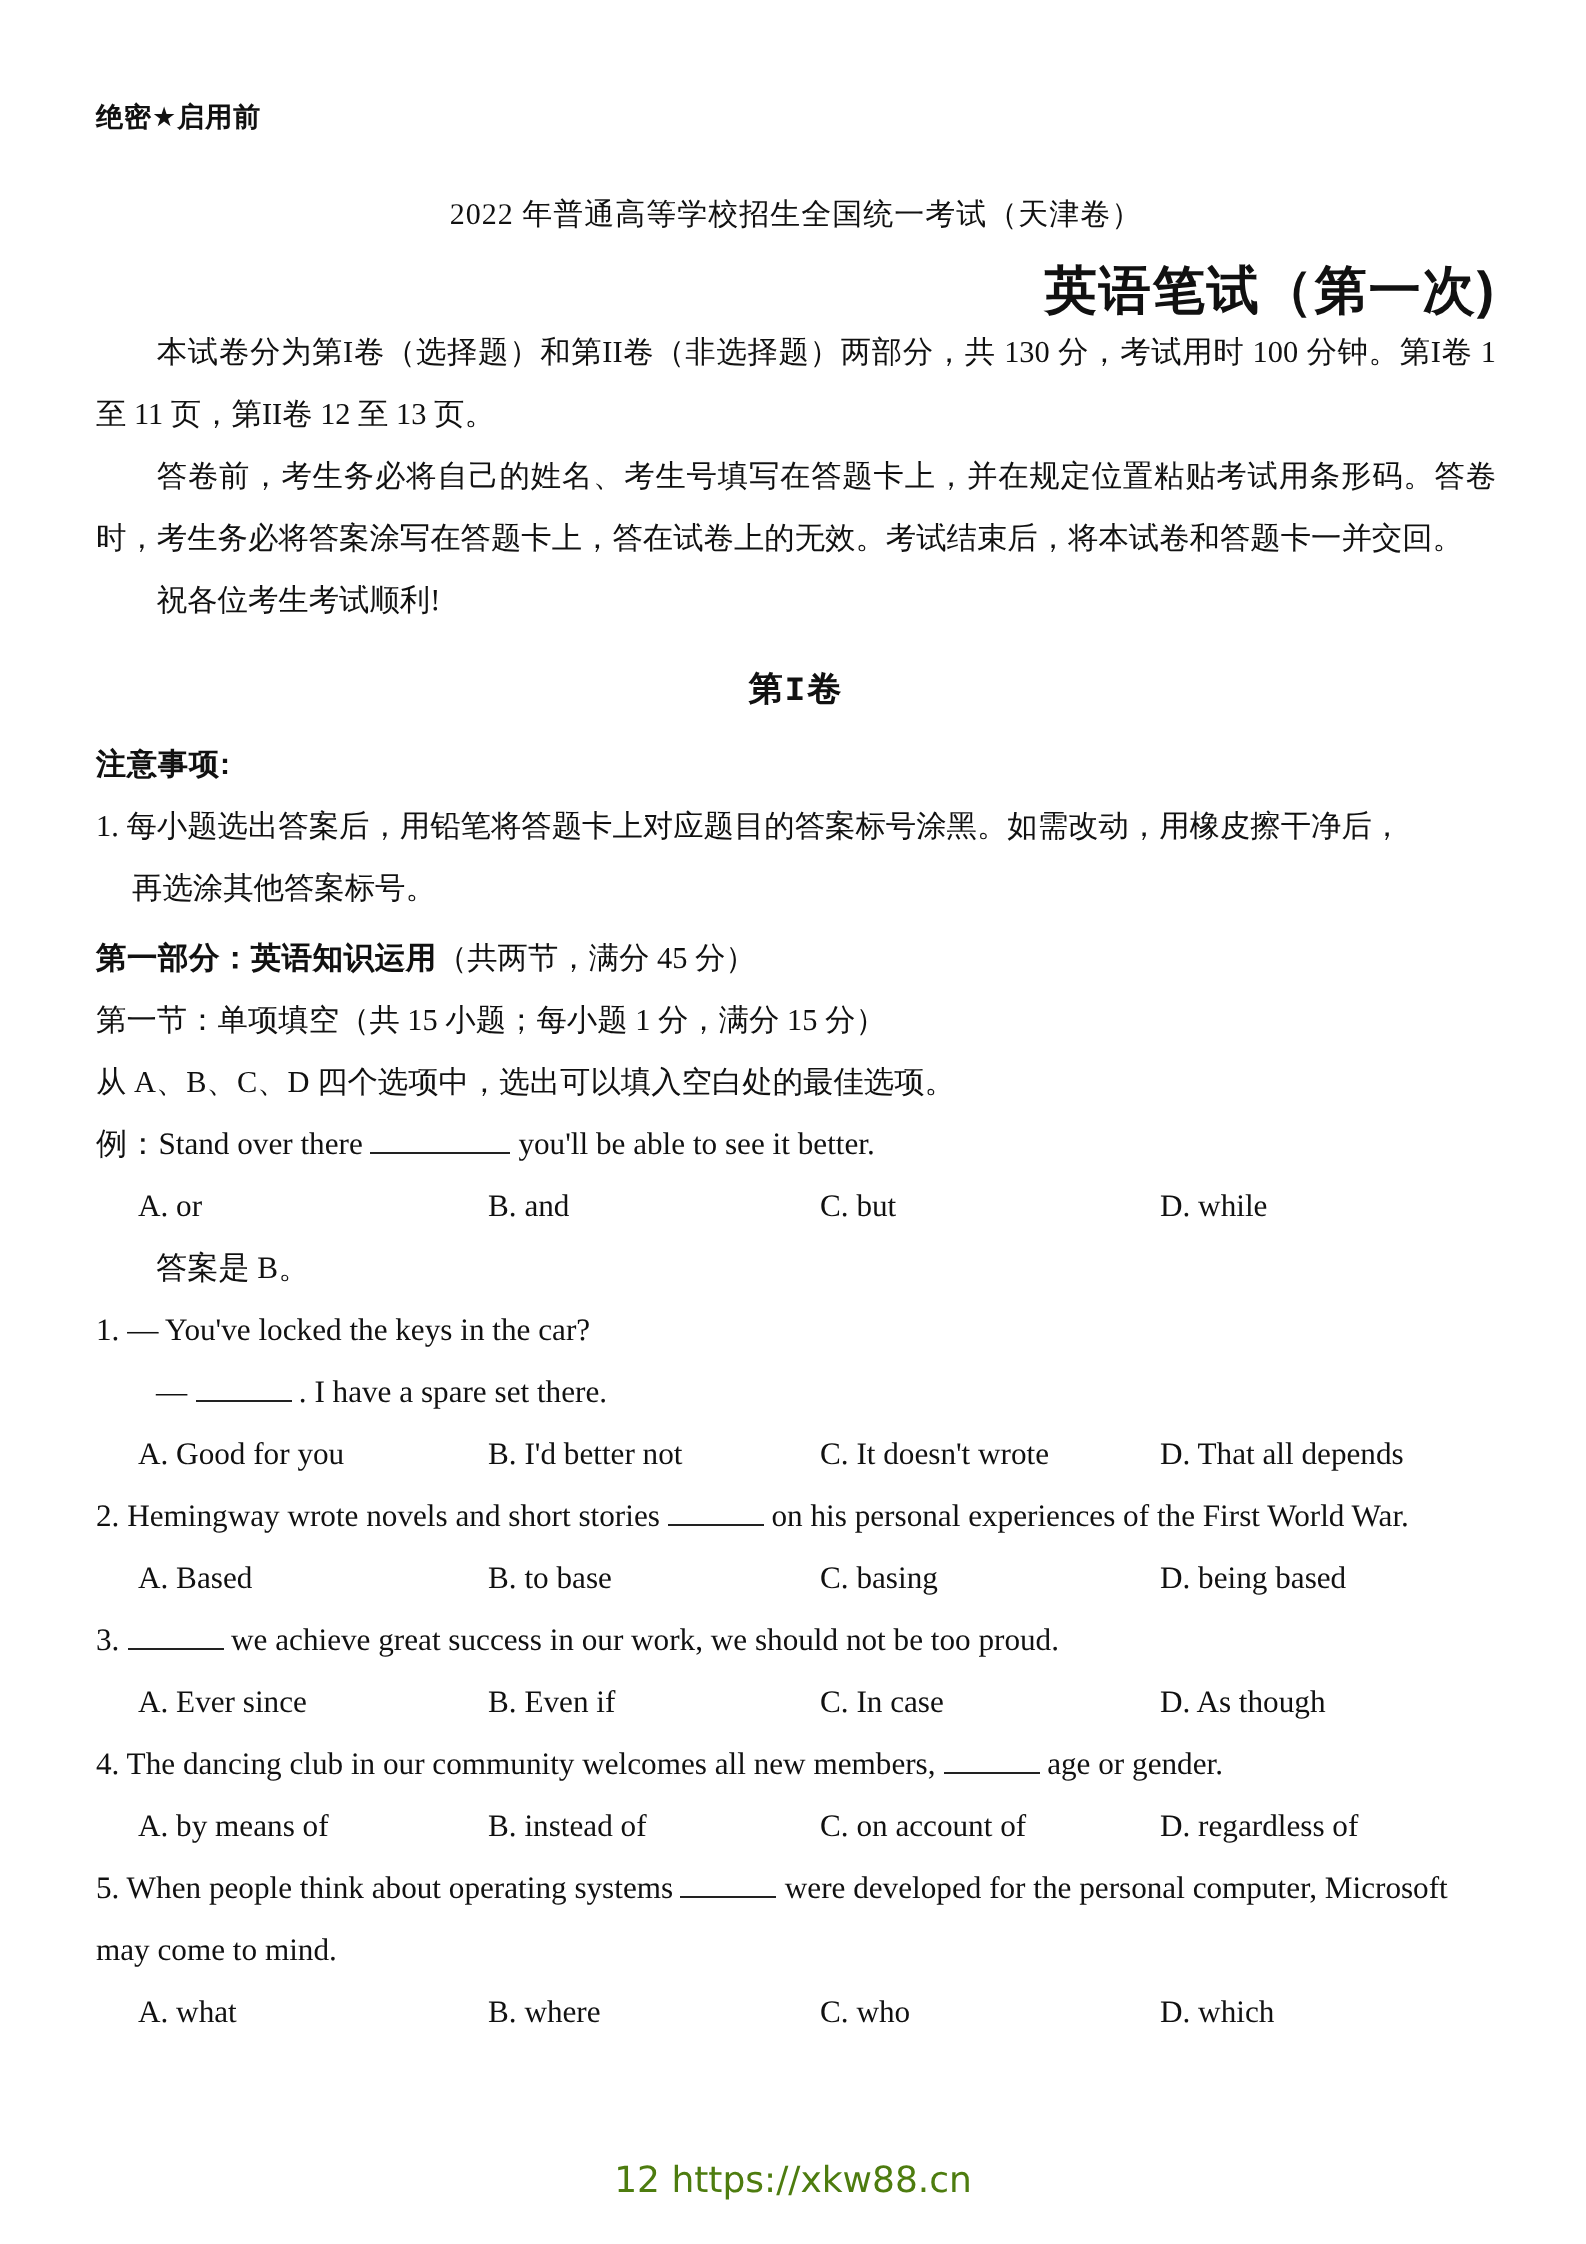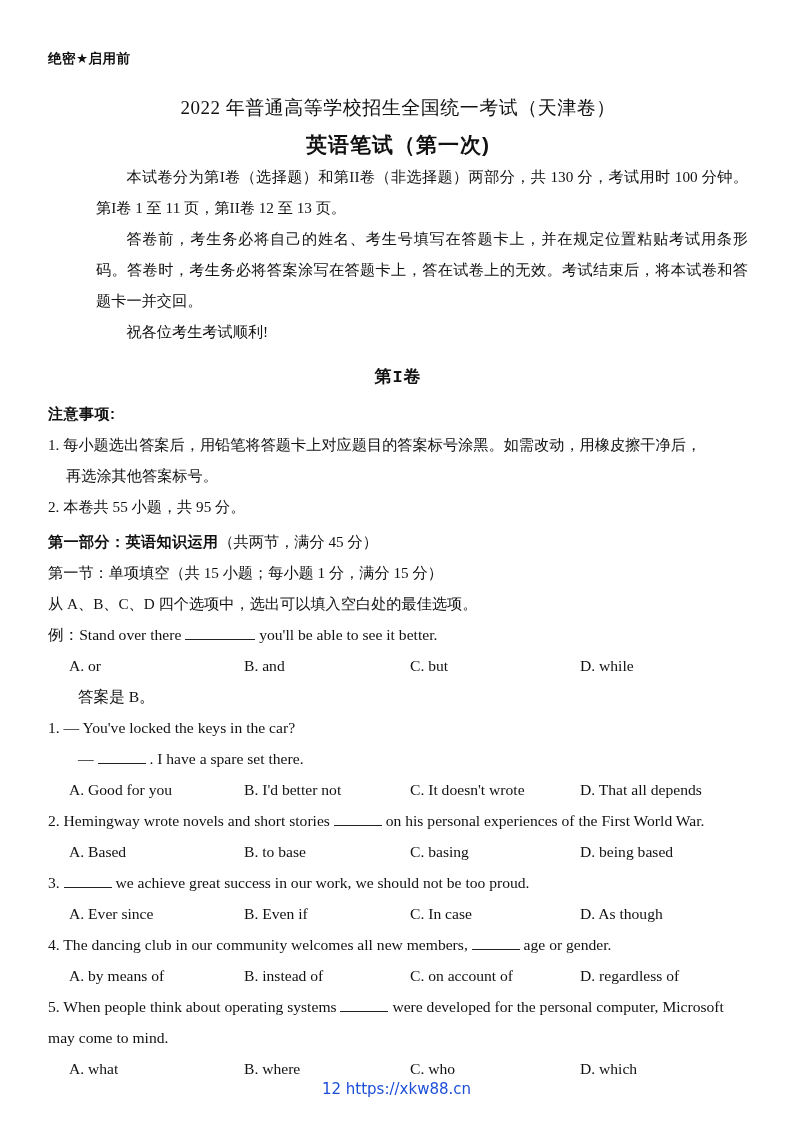--- a/index.html
+++ b/index.html
@@ -30,47 +30,46 @@
     font-weight: bold;
     font-size: 13.5px;
     letter-spacing: 0.5px;
     margin-top: 50px;
     line-height: 18px;
   }
 
   
   .title-main {
     text-align: center;
-    font-size: 19px;
+    font-size: 15px;
     line-height: 30px;
     margin-top: 25px;
     font-family: "Liberation Serif", "DejaVu Serif", serif;
     letter-spacing: 0.5px;
   }
   .title-sub {
-    text-align: center;
-    font-size: 21px;
+    text-align: right;
+    font-size: 26px;
     line-height: 32px;
     margin-top: 6px;
     font-weight: bold;
     font-family: "Liberation Sans", "DejaVu Sans", sans-serif;
     letter-spacing: 1px;
   }
 
   
   p.para {
     font-size: 15.2px;
     line-height: 31px;
     margin: 0;
     text-align: justify;
     text-justify: inter-ideograph;
   }
   p.indent {
     text-indent: 2em;
-    margin-left: 48px;
   }
 
   
   .juan-head {
     text-align: center;
     font-size: 17px;
     font-weight: bold;
     font-family: Liberation Mono, monospace;
     line-height: 26px;
     margin-top: 18px;
@@ -165,22 +164,22 @@
   }
 
   
   .footer-mark {
     position: absolute;
     left: 0;
     right: 0;
     top: 1080px;
     text-align: center;
     font-family: "DejaVu Sans", sans-serif;
-    font-size: 15px;
-    color: #1d4ed8;
+    font-size: 18px;
+    color: #4d7c0f;
     letter-spacing: 0px;
   }
 </style>
 </head>
 <body>
 
 <div class="page">
   <div class="content">
 
     <div class="secrecy">绝密★启用前</div>
@@ -190,21 +189,20 @@
 
     <p class="para indent">本试卷分为第I卷（选择题）和第II卷（非选择题）两部分，共 130 分，考试用时 100 分钟。第I卷 1 至 11 页，第II卷 12 至 13 页。</p>
     <p class="para indent">答卷前，考生务必将自己的姓名、考生号填写在答题卡上，并在规定位置粘贴考试用条形码。答卷时，考生务必将答案涂写在答题卡上，答在试卷上的无效。考试结束后，将本试卷和答题卡一并交回。</p>
     <p class="para indent">祝各位考生考试顺利!</p>
 
     <div class="juan-head">第I卷</div>
 
     <div class="notice-head">注意事项:</div>
     <p class="notice-item">1.  每小题选出答案后，用铅笔将答题卡上对应题目的答案标号涂黑。如需改动，用橡皮擦干净后，</p>
     <p class="notice-cont">再选涂其他答案标号。</p>
-    <p class="notice-item">2.  本卷共 55 小题，共 95 分。</p>
 
     <p class="part-head"><b>第一部分：英语知识运用</b><span>（共两节，满分 45 分）</span></p>
     <p class="section-line">第一节：单项填空（共 15 小题；每小题 1 分，满分 15 分）</p>
     <p class="section-line">从 A、B、C、D 四个选项中，选出可以填入空白处的最佳选项。</p>
 
     <p class="q-line"><span>例：Stand over there</span> <span class="blank w-long"></span> <span>you'll be able to see it better.</span></p>
     <div class="opts">
       <span class="o o1">A.  or</span>
       <span class="o o2">B. and</span>
       <span class="o o3">C. but</span>

